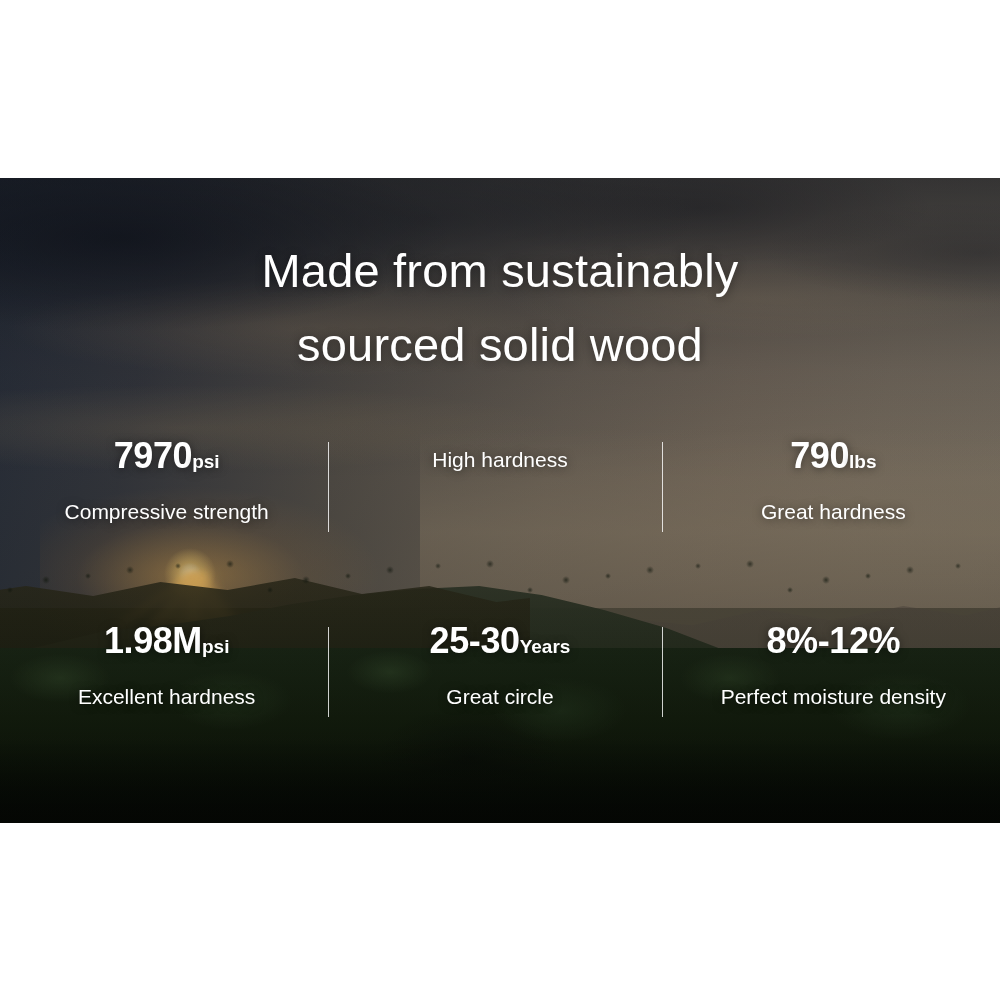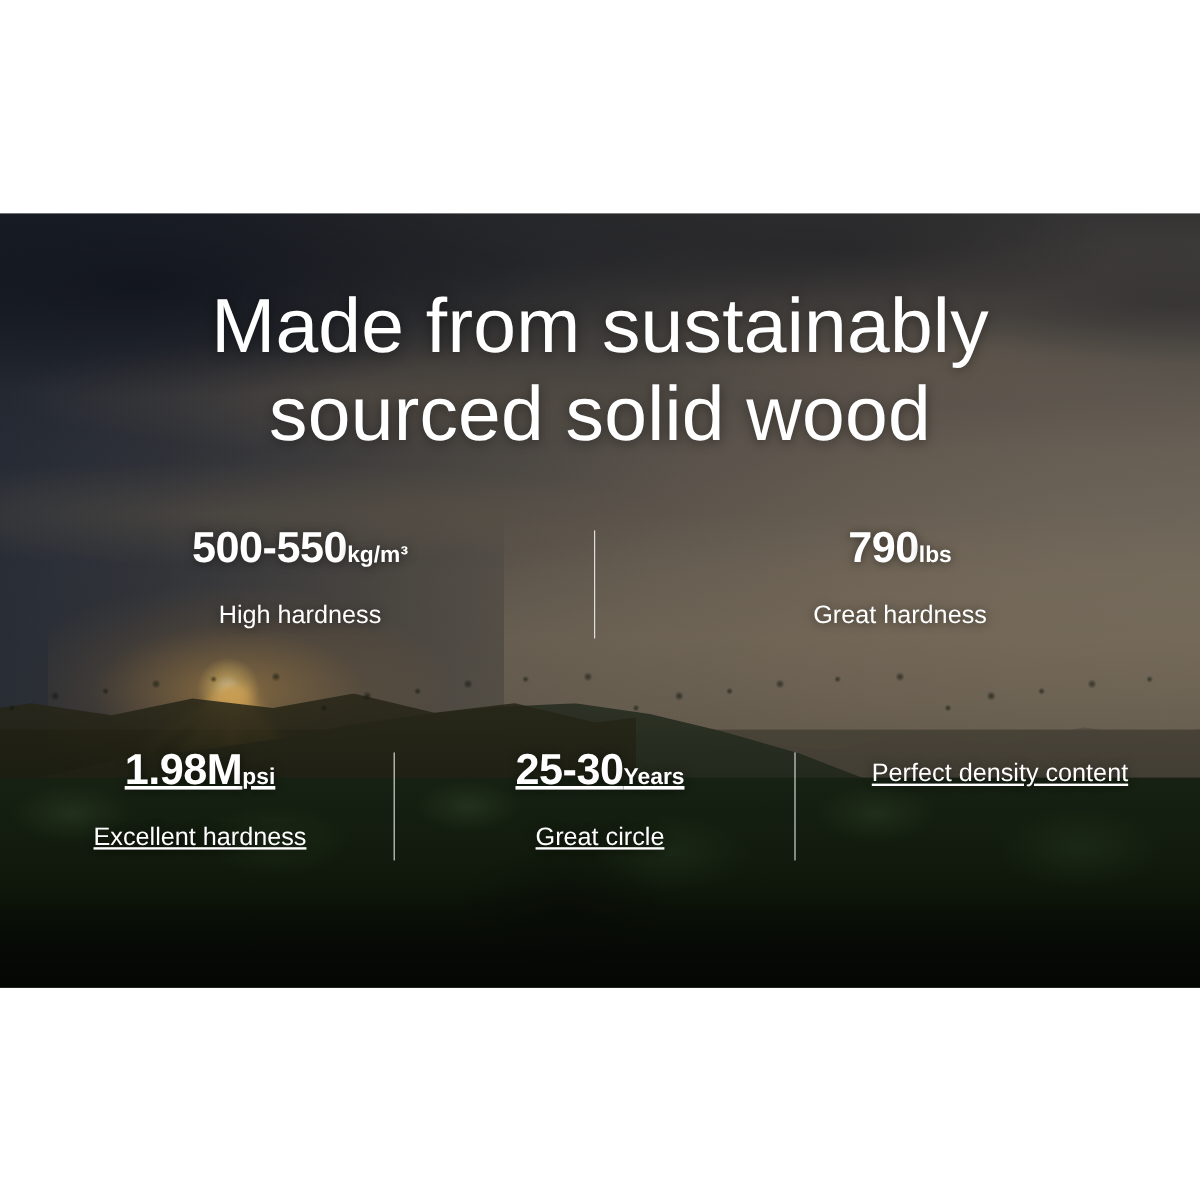--- a/index.html
+++ b/index.html
@@ -187,39 +187,39 @@
     inset: 0;
     color: #ffffff;
     text-align: center;
   }
 
   .headline {
     position: absolute;
     left: 0;
     top: 56px;
     width: 1000px;
-    font-size: 64px;
+    font-size: 47px;
     line-height: 74px;
     font-weight: 500;
     letter-spacing: 0.2px;
     color: #ffffff;
     text-shadow: 0 1px 10px rgba(0,0,0,0.42);
     white-space: pre-line;
     text-align: center;
   }
 
   
   .stat-row {
     position: absolute;
     left: 0;
     width: 1000px;
     display: flex;
   }
   .stat-row.row-1 { top: 255px; }
-  .stat-row.row-2 { top: 440px; text-decoration: underline; }
+  .stat-row.row-2 { top: 440px; }
 
   .stat-cell {
     flex: 1 1 0;
     position: relative;
     padding: 0 10px;
     box-sizing: border-box;
   }
   
   .stat-cell + .stat-cell::before {
     content: "";
@@ -285,23 +285,26 @@
     <div class="canopy-dark"></div>
     <div class="scrim"></div>
 
     <div class="content">
 
       <div class="headline">Made from sustainably
 sourced solid wood</div>
 
       <div class="stat-row row-1">
 
-
-        <div class="stat-cell">
-          <span class="stat-value"><span>500-550</span><span class="stat-unit">kg/m³</span></span>
+        <div class="stat-cell">
+          <span class="stat-value"><span>7970</span><span class="stat-unit">psi</span></span>
+          <span class="stat-label">Compressive strength</span>
+        </div>
+
+        <div class="stat-cell">
           <span class="stat-label">High hardness</span>
         </div>
 
         <div class="stat-cell">
           <span class="stat-value"><span>790</span><span class="stat-unit">lbs</span></span>
           <span class="stat-label">Great hardness</span>
         </div>
 
       </div>
 
@@ -311,20 +314,21 @@
           <span class="stat-value"><span>1.98M</span><span class="stat-unit">psi</span></span>
           <span class="stat-label">Excellent hardness</span>
         </div>
 
         <div class="stat-cell">
           <span class="stat-value"><span>25-30</span><span class="stat-unit">Years</span></span>
           <span class="stat-label">Great circle</span>
         </div>
 
         <div class="stat-cell">
-          <span class="stat-label">Perfect density content</span>
+          <span class="stat-value"><span>8%-12%</span><span class="stat-unit"></span></span>
+          <span class="stat-label">Perfect moisture density</span>
         </div>
 
       </div>
 
     </div>
   </div>
 </div>
 
 </body></html>

